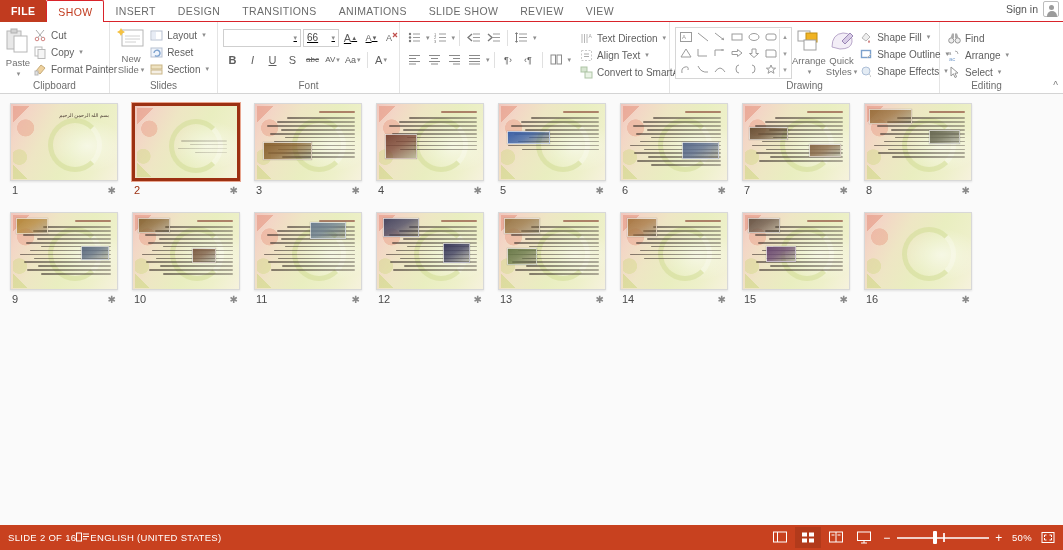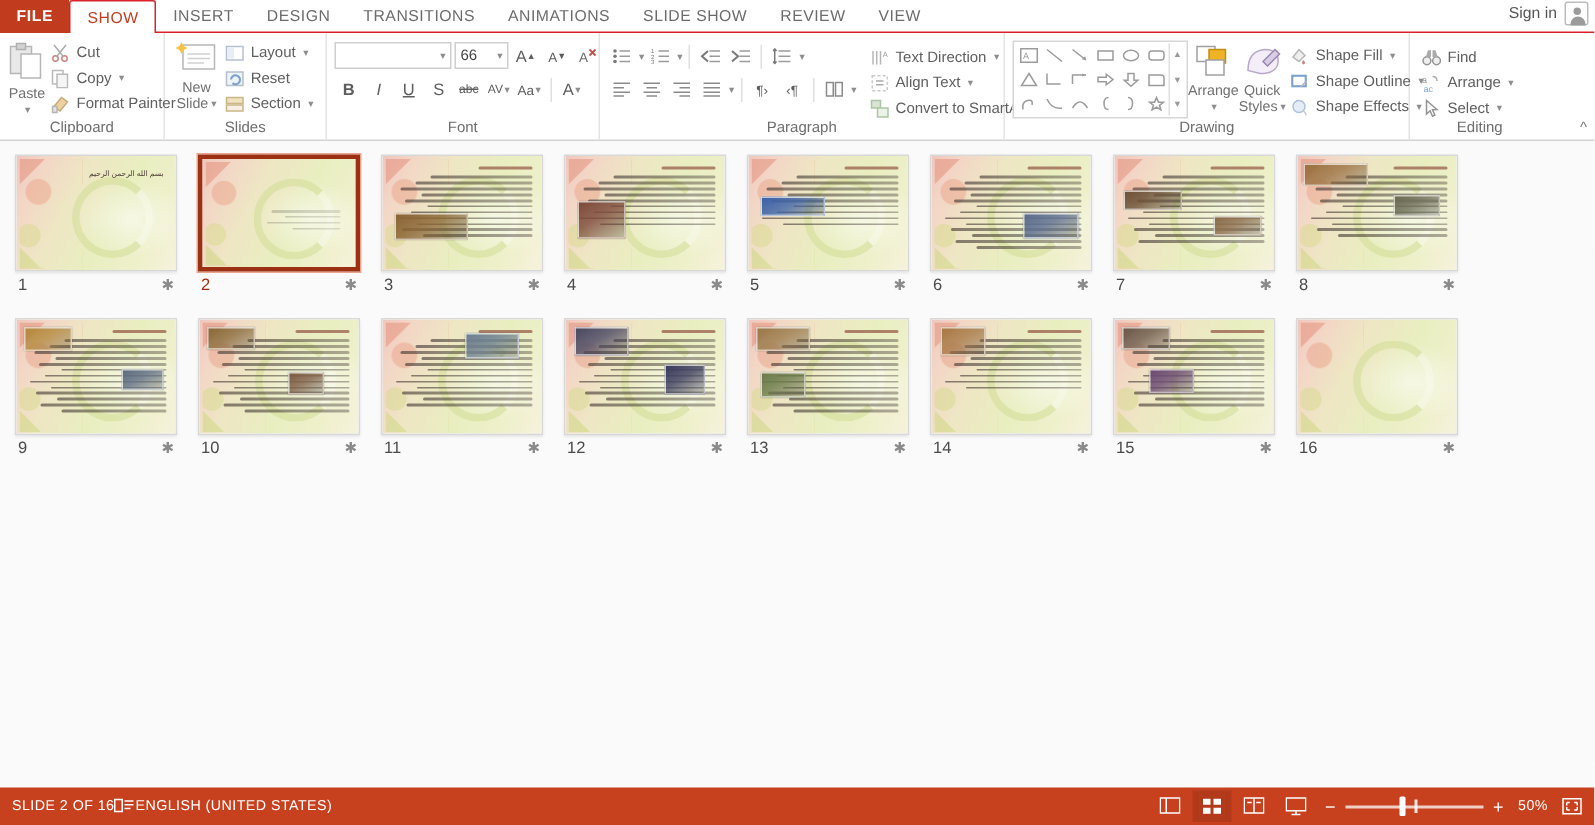--- a/index.html
+++ b/index.html
@@ -80,21 +80,21 @@
   .smallcol { display: flex; flex-direction: column; gap: 1px; padding-top: 2px; }
   .smallbtn {
     display: flex; align-items: center; gap: 4px;
     font-size: 10px; color: #5f5f5f; height: 16px; padding: 0 3px;
     white-space: nowrap;
   }
   .smallbtn .ico { width: 13px; height: 13px; flex: 0 0 13px; opacity: .72; }
   .caret { color: #8d8d8d; font-size: 7px; margin-left: 1px; }
 
   
-  .font-row { display: flex; align-items: flex-start; gap: 2px; margin-bottom: 3px; }
+  .font-row { display: flex; align-items: center; gap: 2px; margin-bottom: 3px; text-decoration: underline; }
   .font-row2 { display: flex; align-items: center; gap: 1px; }
   .fname {
     width: 78px; height: 18px; border: 1px solid #cfcfcf; background: #fff;
     display: flex; align-items: center; justify-content: flex-end;
     padding-right: 3px; font-size: 10px; color: #999;
   }
   .fsize {
     width: 36px; height: 18px; border: 1px solid #cfcfcf; background: #fff;
     display: flex; align-items: center; justify-content: space-between;
     padding: 0 3px; font-size: 10px; color: #444;
@@ -548,21 +548,20 @@
               <svg width="13" height="13" viewBox="0 0 13 13">
                   <rect x="1" y="1" width="6" height="5" fill="#c8dcc0" stroke="#8fae84"></rect>
                   <rect x="5" y="6" width="7" height="6" fill="#e3efdd" stroke="#8fae84"></rect>
                 </svg>
             </span>
             <span>Convert to SmartArt</span>
             <span class="caret">▾</span>
           </div>
         </div>
       </div>
-      <div class="group-label">Paragraph</div>
     </div>
 
     <div class="group" style="width:270px">
       <div class="group-body" style="padding-top:2px;align-items:flex-start">
         <div class="shapes">
           <div class="shape-grid">
             <div class="shape-cell">
                 <svg width="12" height="10" viewBox="0 0 12 10">
                   <rect x="0.5" y="0.5" width="11" height="9" fill="none" stroke="#9b9b9b"></rect>
                   <text x="2" y="7" font-size="6" fill="#9b9b9b" font-family="Liberation Sans">A</text>

